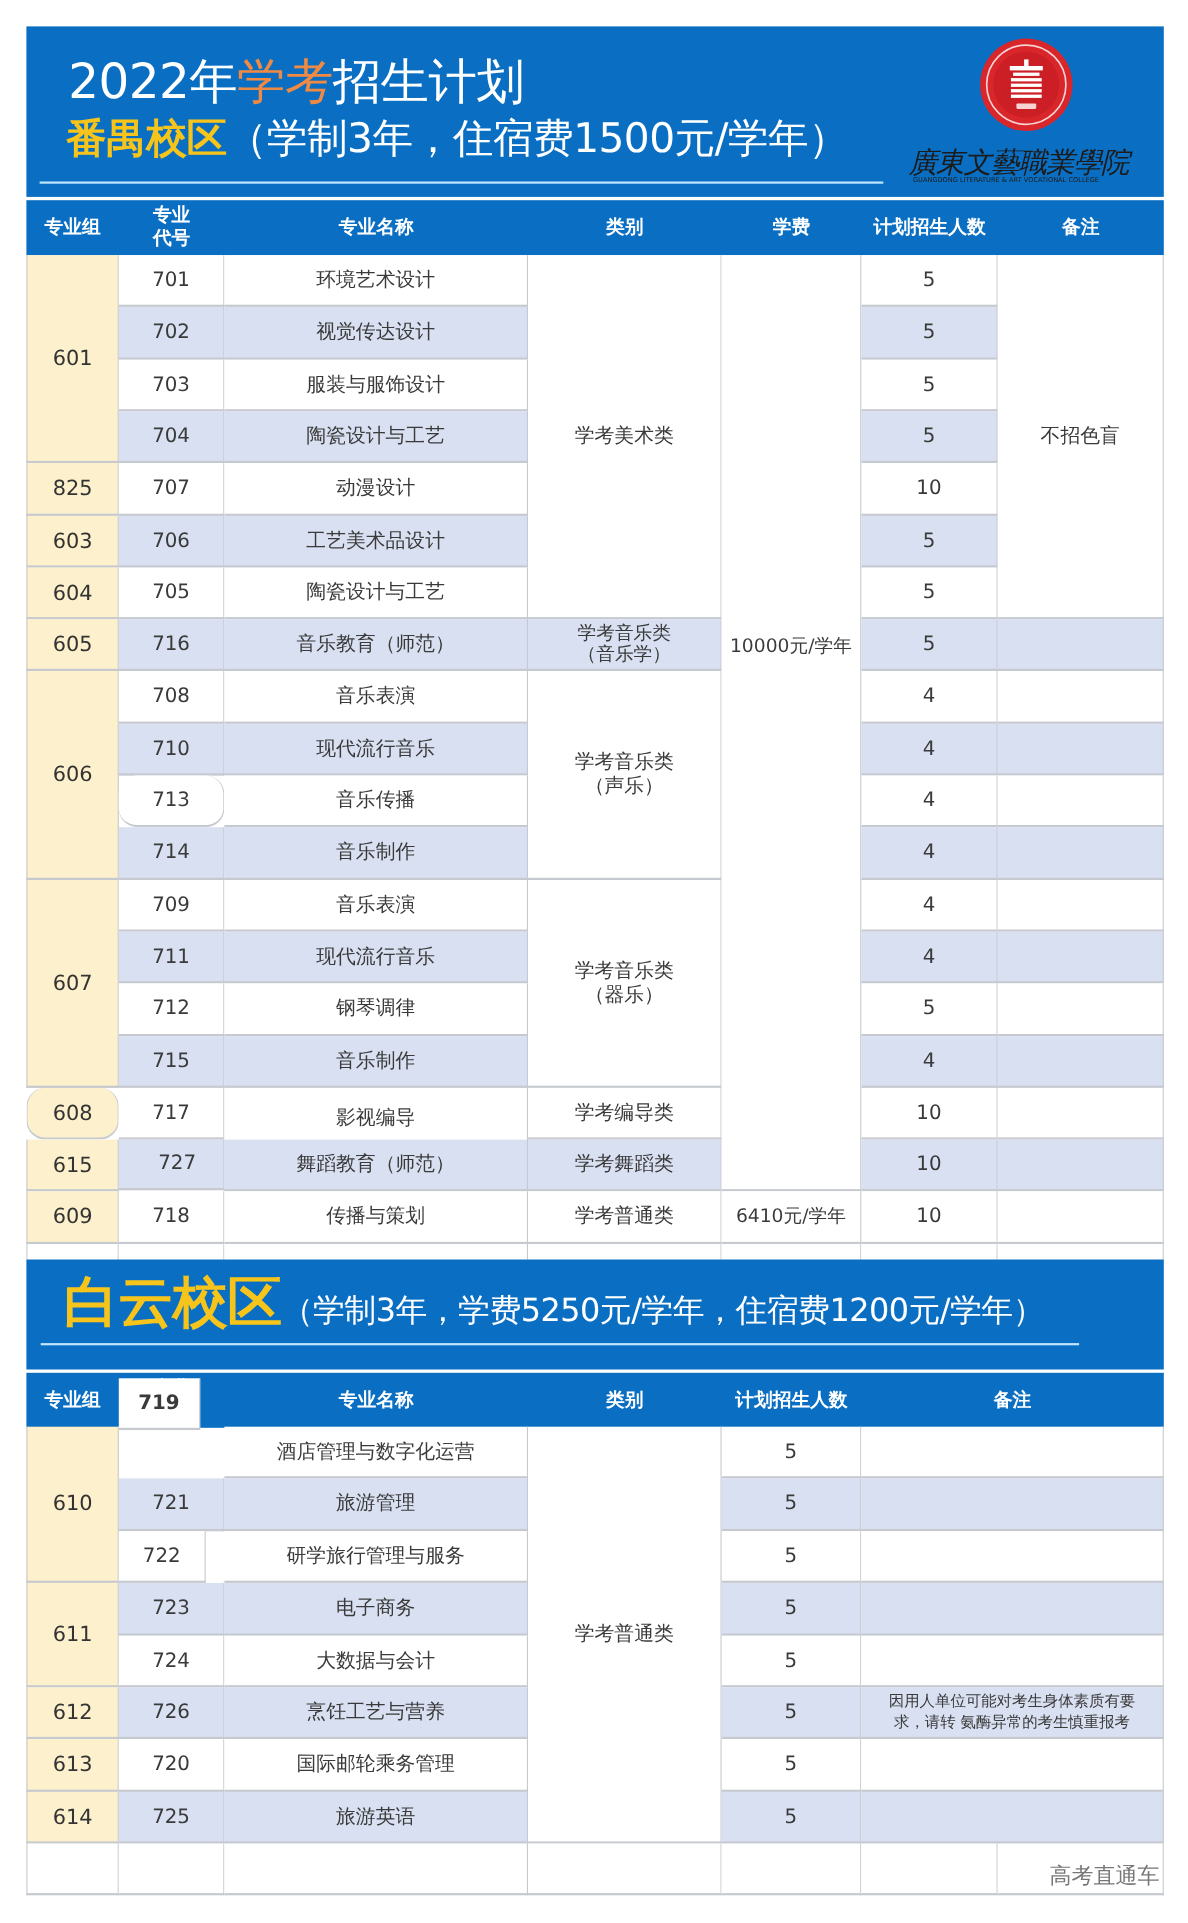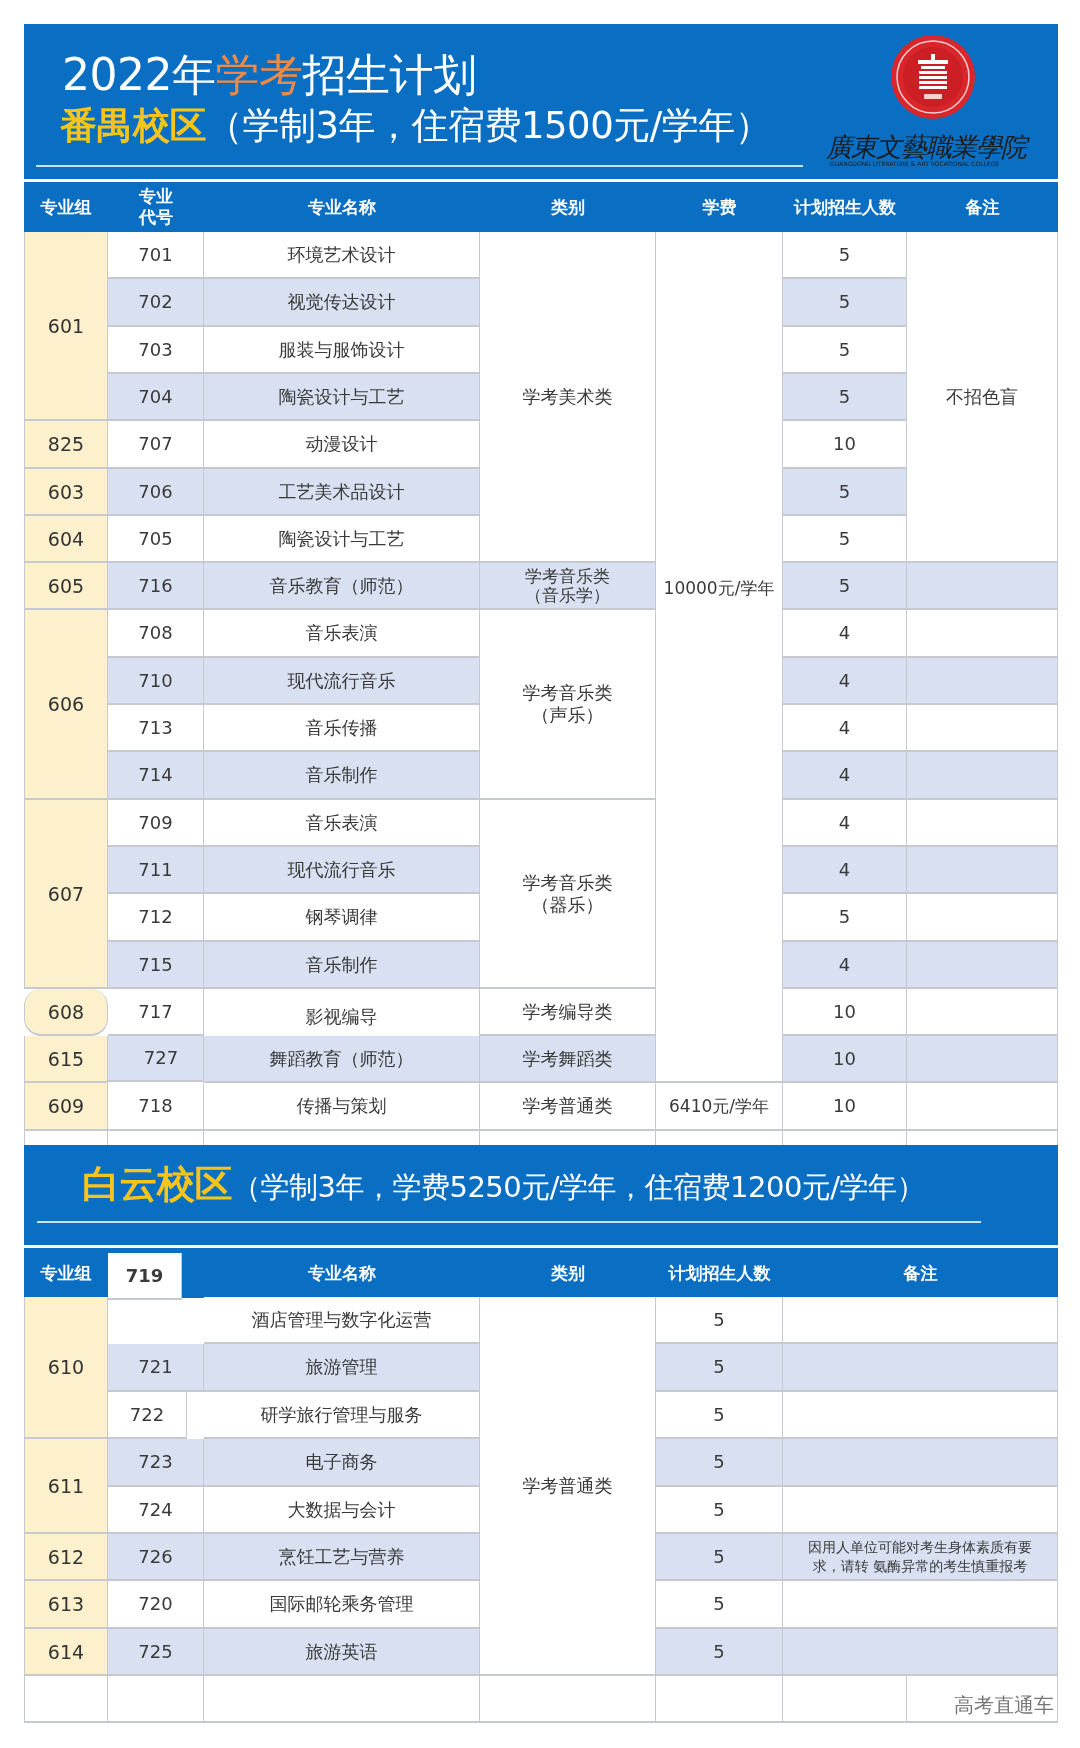--- a/index.html
+++ b/index.html
@@ -100,21 +100,21 @@
     <div class="abs cell w" style="left: 783px; top: 516px; width: 124px; height: 47px;">5</div>
     <div class="abs cell s" style="left: 108px; top: 563px; width: 96px; height: 47px;">716</div>
     <div class="abs cell s" style="left: 204px; top: 563px; width: 276px; height: 47px;">音乐教育（师范）</div>
     <div class="abs cell s" style="left: 783px; top: 563px; width: 124px; height: 47px;">5</div>
     <div class="abs cell w" style="left: 108px; top: 610px; width: 96px; height: 48px;">708</div>
     <div class="abs cell w" style="left: 204px; top: 610px; width: 276px; height: 48px;">音乐表演</div>
     <div class="abs cell w" style="left: 783px; top: 610px; width: 124px; height: 48px;">4</div>
     <div class="abs cell s" style="left: 108px; top: 658px; width: 96px; height: 47px;">710</div>
     <div class="abs cell s" style="left: 204px; top: 658px; width: 276px; height: 47px;">现代流行音乐</div>
     <div class="abs cell s" style="left: 783px; top: 658px; width: 124px; height: 47px;">4</div>
-    <div class="abs cell w" style="left: 108px; top: 705px; width: 96px; height: 47px;">713</div>
+    <div class="abs cell w" style="left: 108px; top: 705px; width: 96px; height: 47px; border-radius: 17px;">713</div>
     <div class="abs cell w" style="left: 204px; top: 705px; width: 276px; height: 47px;">音乐传播</div>
     <div class="abs cell w" style="left: 783px; top: 705px; width: 124px; height: 47px;">4</div>
     <div class="abs cell s" style="left: 108px; top: 752px; width: 96px; height: 48px;">714</div>
     <div class="abs cell s" style="left: 204px; top: 752px; width: 276px; height: 48px;">音乐制作</div>
     <div class="abs cell s" style="left: 783px; top: 752px; width: 124px; height: 48px;">4</div>
     <div class="abs cell w" style="left: 108px; top: 800px; width: 96px; height: 47px;">709</div>
     <div class="abs cell w" style="left: 204px; top: 800px; width: 276px; height: 47px;">音乐表演</div>
     <div class="abs cell w" style="left: 783px; top: 800px; width: 124px; height: 47px;">4</div>
     <div class="abs cell s" style="left: 108px; top: 847px; width: 96px; height: 47px;">711</div>
     <div class="abs cell s" style="left: 204px; top: 847px; width: 276px; height: 47px;">现代流行音乐</div>
@@ -178,21 +178,21 @@
   <div class="abs cell w" style="left:84px;top:0;width:96px;height:14px;border-bottom:none;"></div>
   <div class="abs cell w" style="left:180px;top:0;width:276px;height:14px;border-bottom:none;"></div>
   <div class="abs cell w" style="left:456px;top:0;width:176px;height:14px;border-bottom:none;"></div>
   <div class="abs cell w" style="left:632px;top:0;width:127px;height:14px;border-bottom:none;"></div>
   <div class="abs cell w" style="left:759px;top:0;width:124px;height:14px;border-bottom:none;"></div>
   <div class="abs cell w" style="left:883px;top:0;width:151px;height:14px;border-bottom:none;"></div>
 </div>
 
 <div class="abs banner" style="left:24px;top:1145px;width:1034px;height:100px;"></div>
 <div class="abs title2" style="left:58px;top:1162px;font-size:29px;line-height:44px;">
-  <span class="campus" style="font-size:38px;margin-left:24px;">白云校区</span><span>（学制3年，学费5250元/学年，住宿费1200元/学年）</span>
+  <span class="campus" style="font-size:50px;">白云校区</span><span>（学制3年，学费5250元/学年，住宿费1200元/学年）</span>
 </div>
 <div class="abs hline" style="left:37px;top:1221px;width:944px;"></div>
 
 <div class="abs thead" style="left:24px;top:1248px;width:1034px;height:50px;"></div>
 <div class="abs th" style="left:24px;top:1248px;width:84px;height:50px;">专业组</div>
 <div class="abs th" style="left:108px;top:1248px;width:96px;height:50px;flex-direction:column;">
   <span>专业</span>
     <span>代号</span>
 </div>
 <div class="abs th" style="left:204px;top:1248px;width:276px;height:50px;">专业名称</div>

